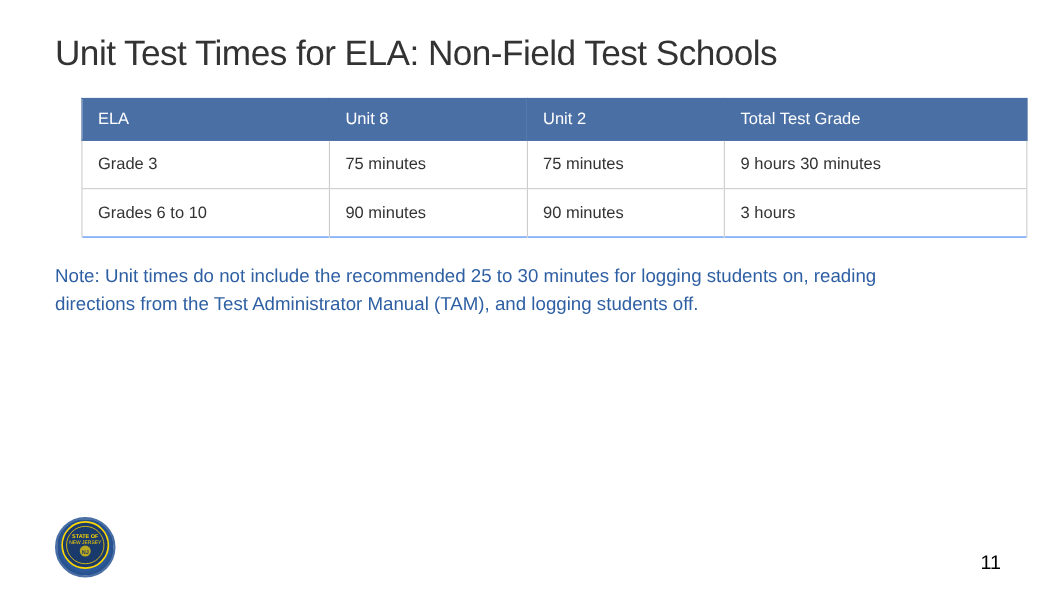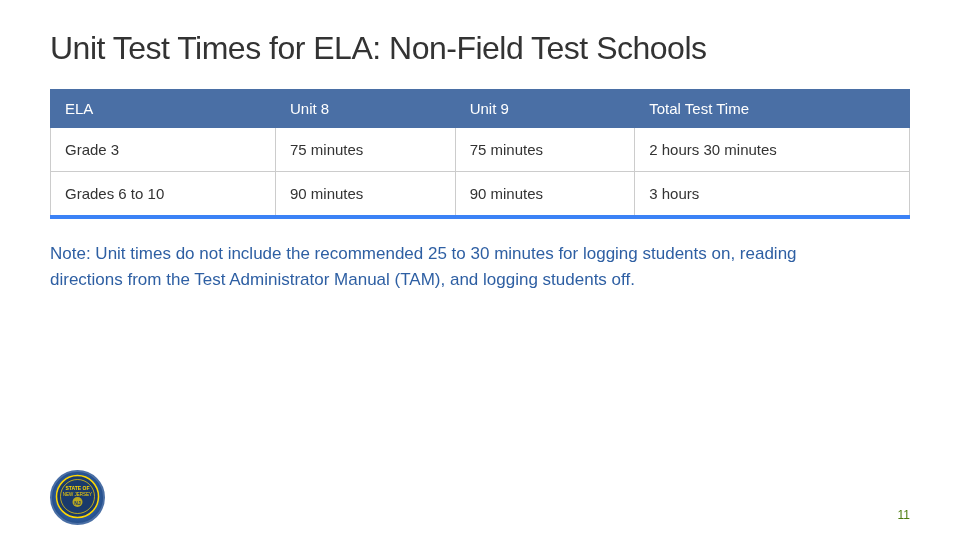--- a/index.html
+++ b/index.html
@@ -22,37 +22,38 @@
       font-size: 32px;
       font-weight: 300;
       color: #333333;
       margin-bottom: 22px;
       letter-spacing: -0.5px;
     }
     .table {
       width: 100%;
       border-collapse: collapse;
       margin-bottom: 18px;
+      margin-left: 24px;
     }
     .table thead tr {
       background-color: #4a6fa5;
     }
     .table thead th {
       color: #ffffff;
       font-weight: 500;
       font-size: 15px;
       padding: 10px 14px;
       text-align: left;
       border: 1px solid #4a6fa5;
     }
     .table tbody tr {
       border-bottom: 1px solid #cccccc;
     }
     .table tbody tr:last-child {
-      border-bottom: 4px solid #3b82f6;
+      border-bottom: 1px solid #3b82f6;
     }
     .table tbody td {
       font-size: 15px;
       color: #333333;
       padding: 13px 14px;
       border-right: 1px solid #cccccc;
       vertical-align: middle;
     }
     .table tbody td:first-child {
       border-left: 1px solid #cccccc;
@@ -61,22 +62,22 @@
       font-size: 17px;
       color: #2e5fa3;
       line-height: 1.5;
       max-width: 780px;
       margin-top: 4px;
     }
     .footer {
       position: absolute;
       bottom: 18px;
       right: 50px;
-      font-size: 12px;
-      color: #4d7c0f;
+      font-size: 18px;
+      color: #000000;
     }
     .seal {
       position: absolute;
       bottom: 15px;
       left: 50px;
       width: 55px;
       height: 55px;
     }
     .seal-circle {
       width: 55px;
@@ -101,30 +102,30 @@
 <body>
 
 <div class="page">
   <h1 class="title">Unit Test Times for ELA: Non-Field Test Schools</h1>
 
   <table class="table">
     <thead>
       <tr>
         <th>ELA</th>
         <th>Unit 8</th>
-        <th>Unit 9</th>
-        <th>Total Test Time</th>
+        <th>Unit 2</th>
+        <th>Total Test Grade</th>
       </tr>
     </thead>
     <tbody>
       <tr>
         <td>Grade 3</td>
         <td>75 minutes</td>
         <td>75 minutes</td>
-        <td>2 hours 30 minutes</td>
+        <td>9 hours 30 minutes</td>
       </tr>
       <tr>
         <td>Grades 6 to 10</td>
         <td>90 minutes</td>
         <td>90 minutes</td>
         <td>3 hours</td>
       </tr>
     </tbody>
   </table>
 

